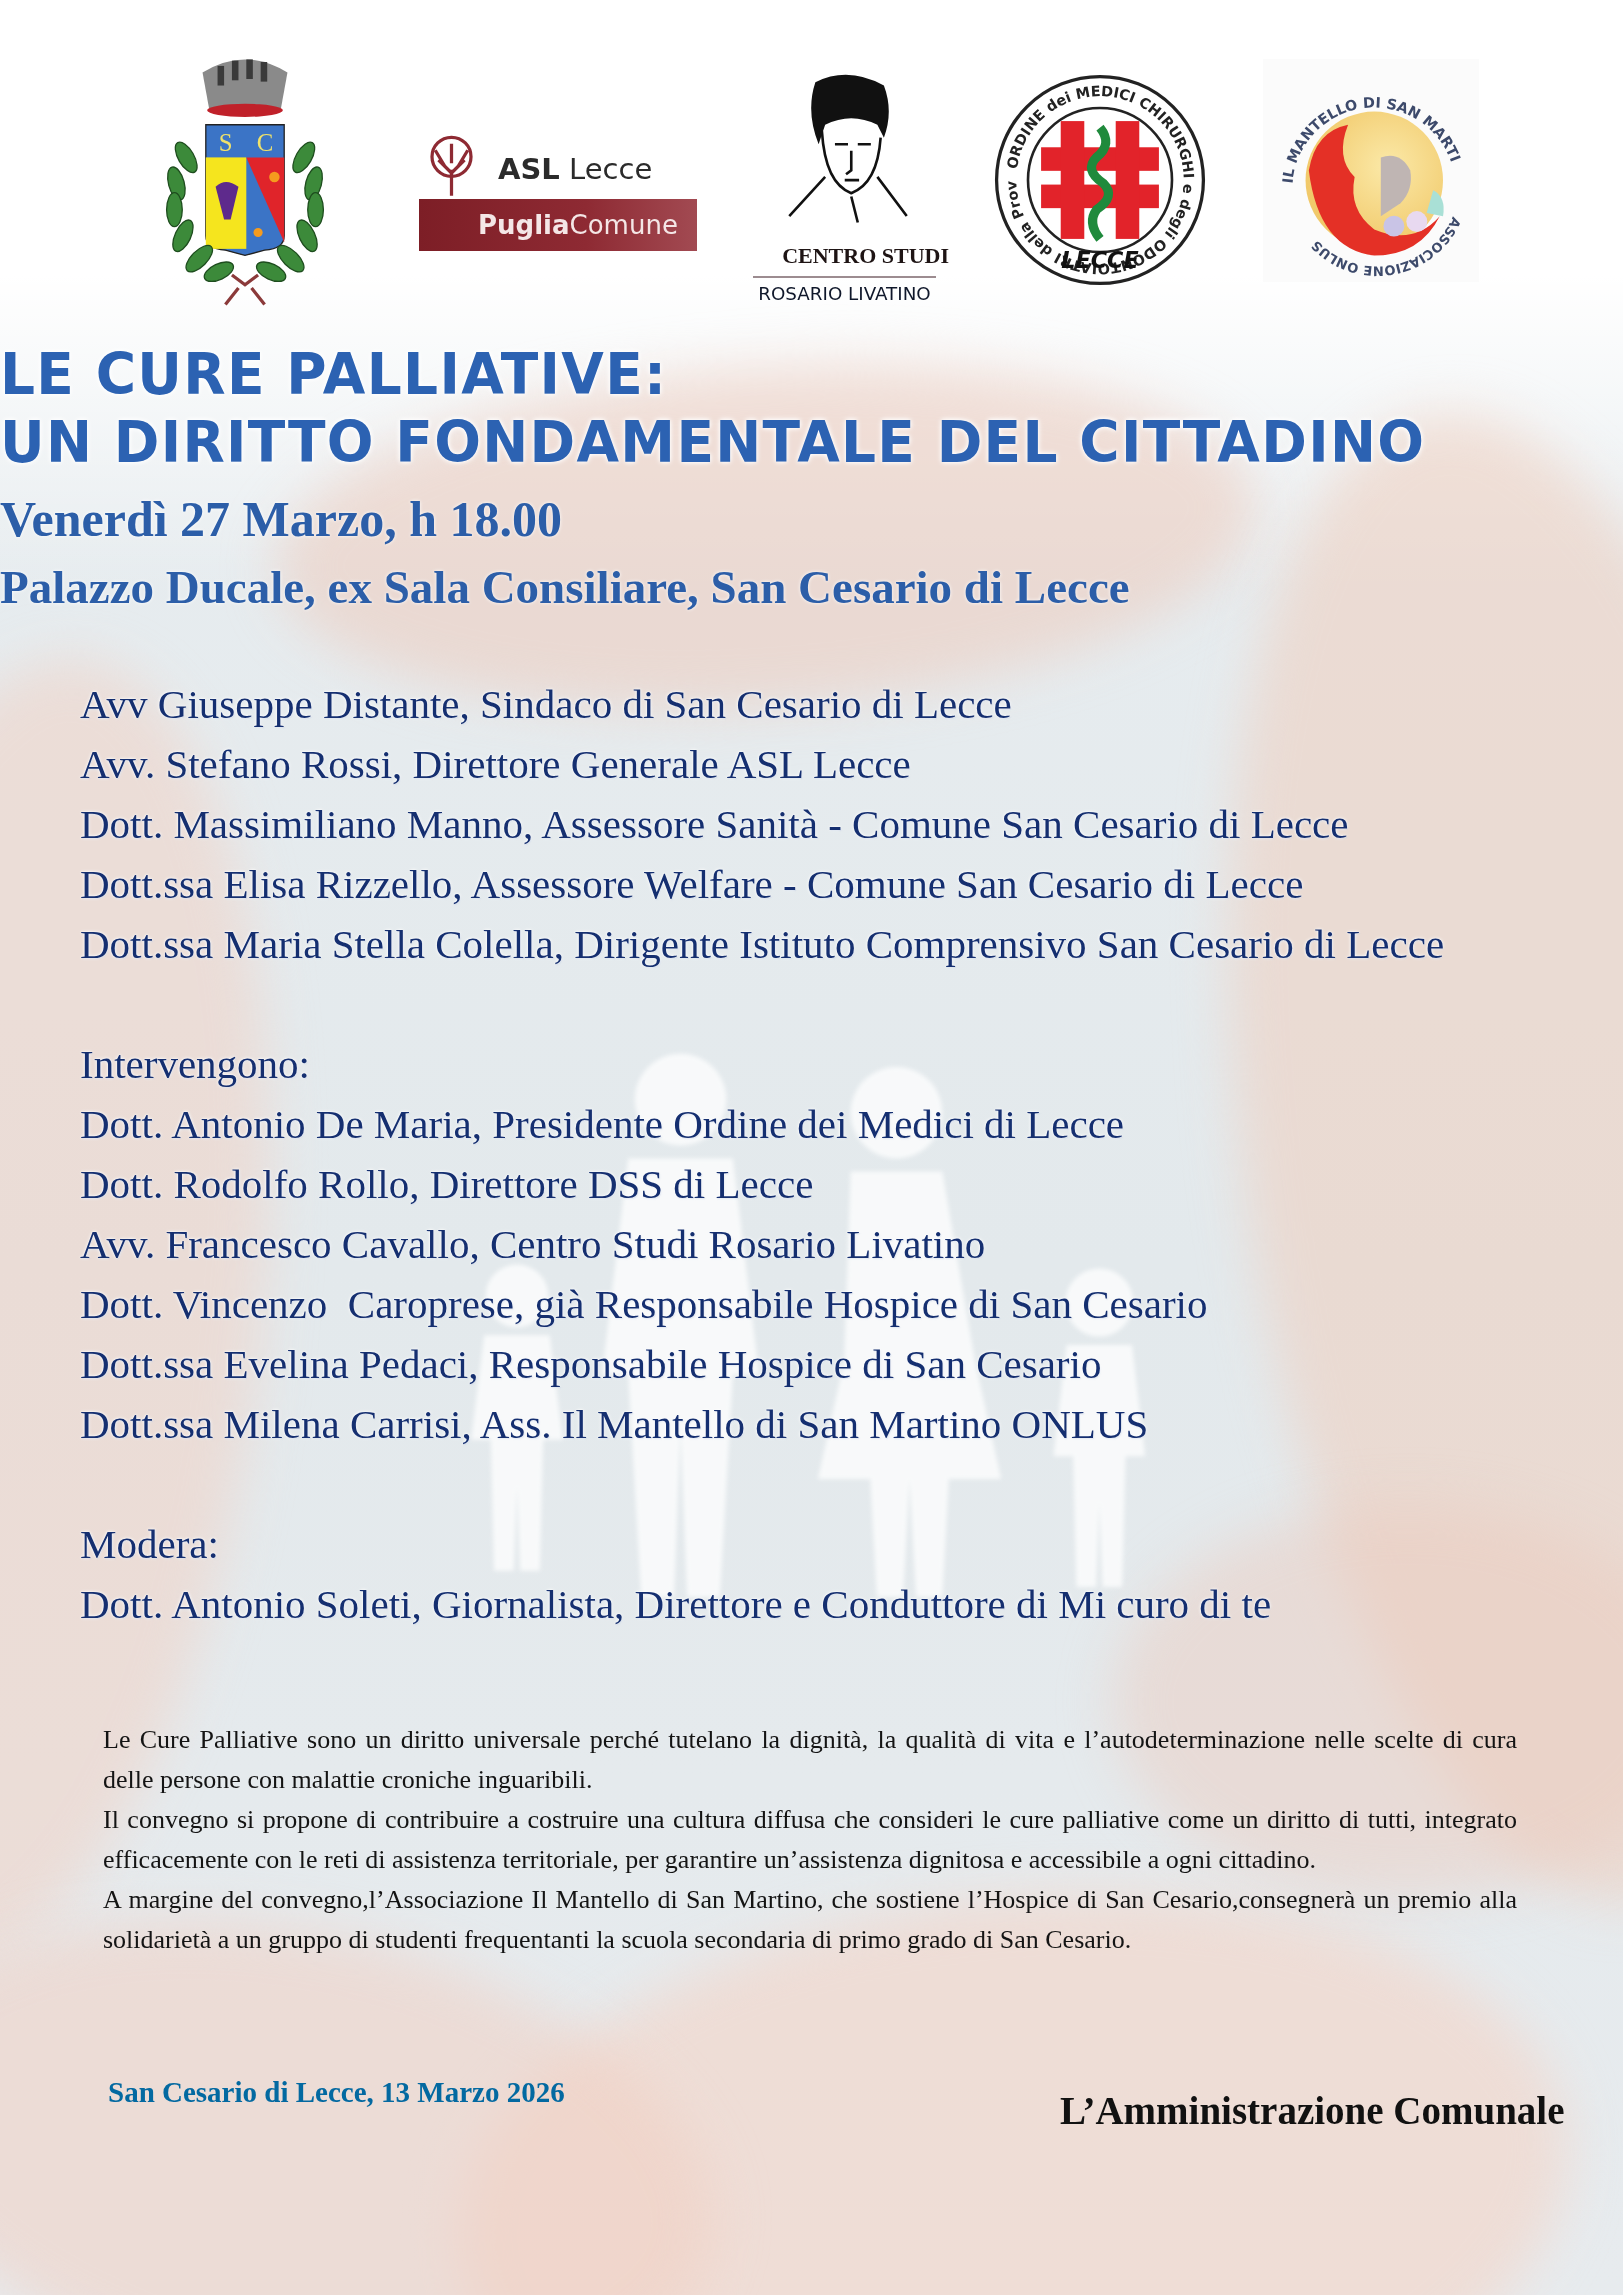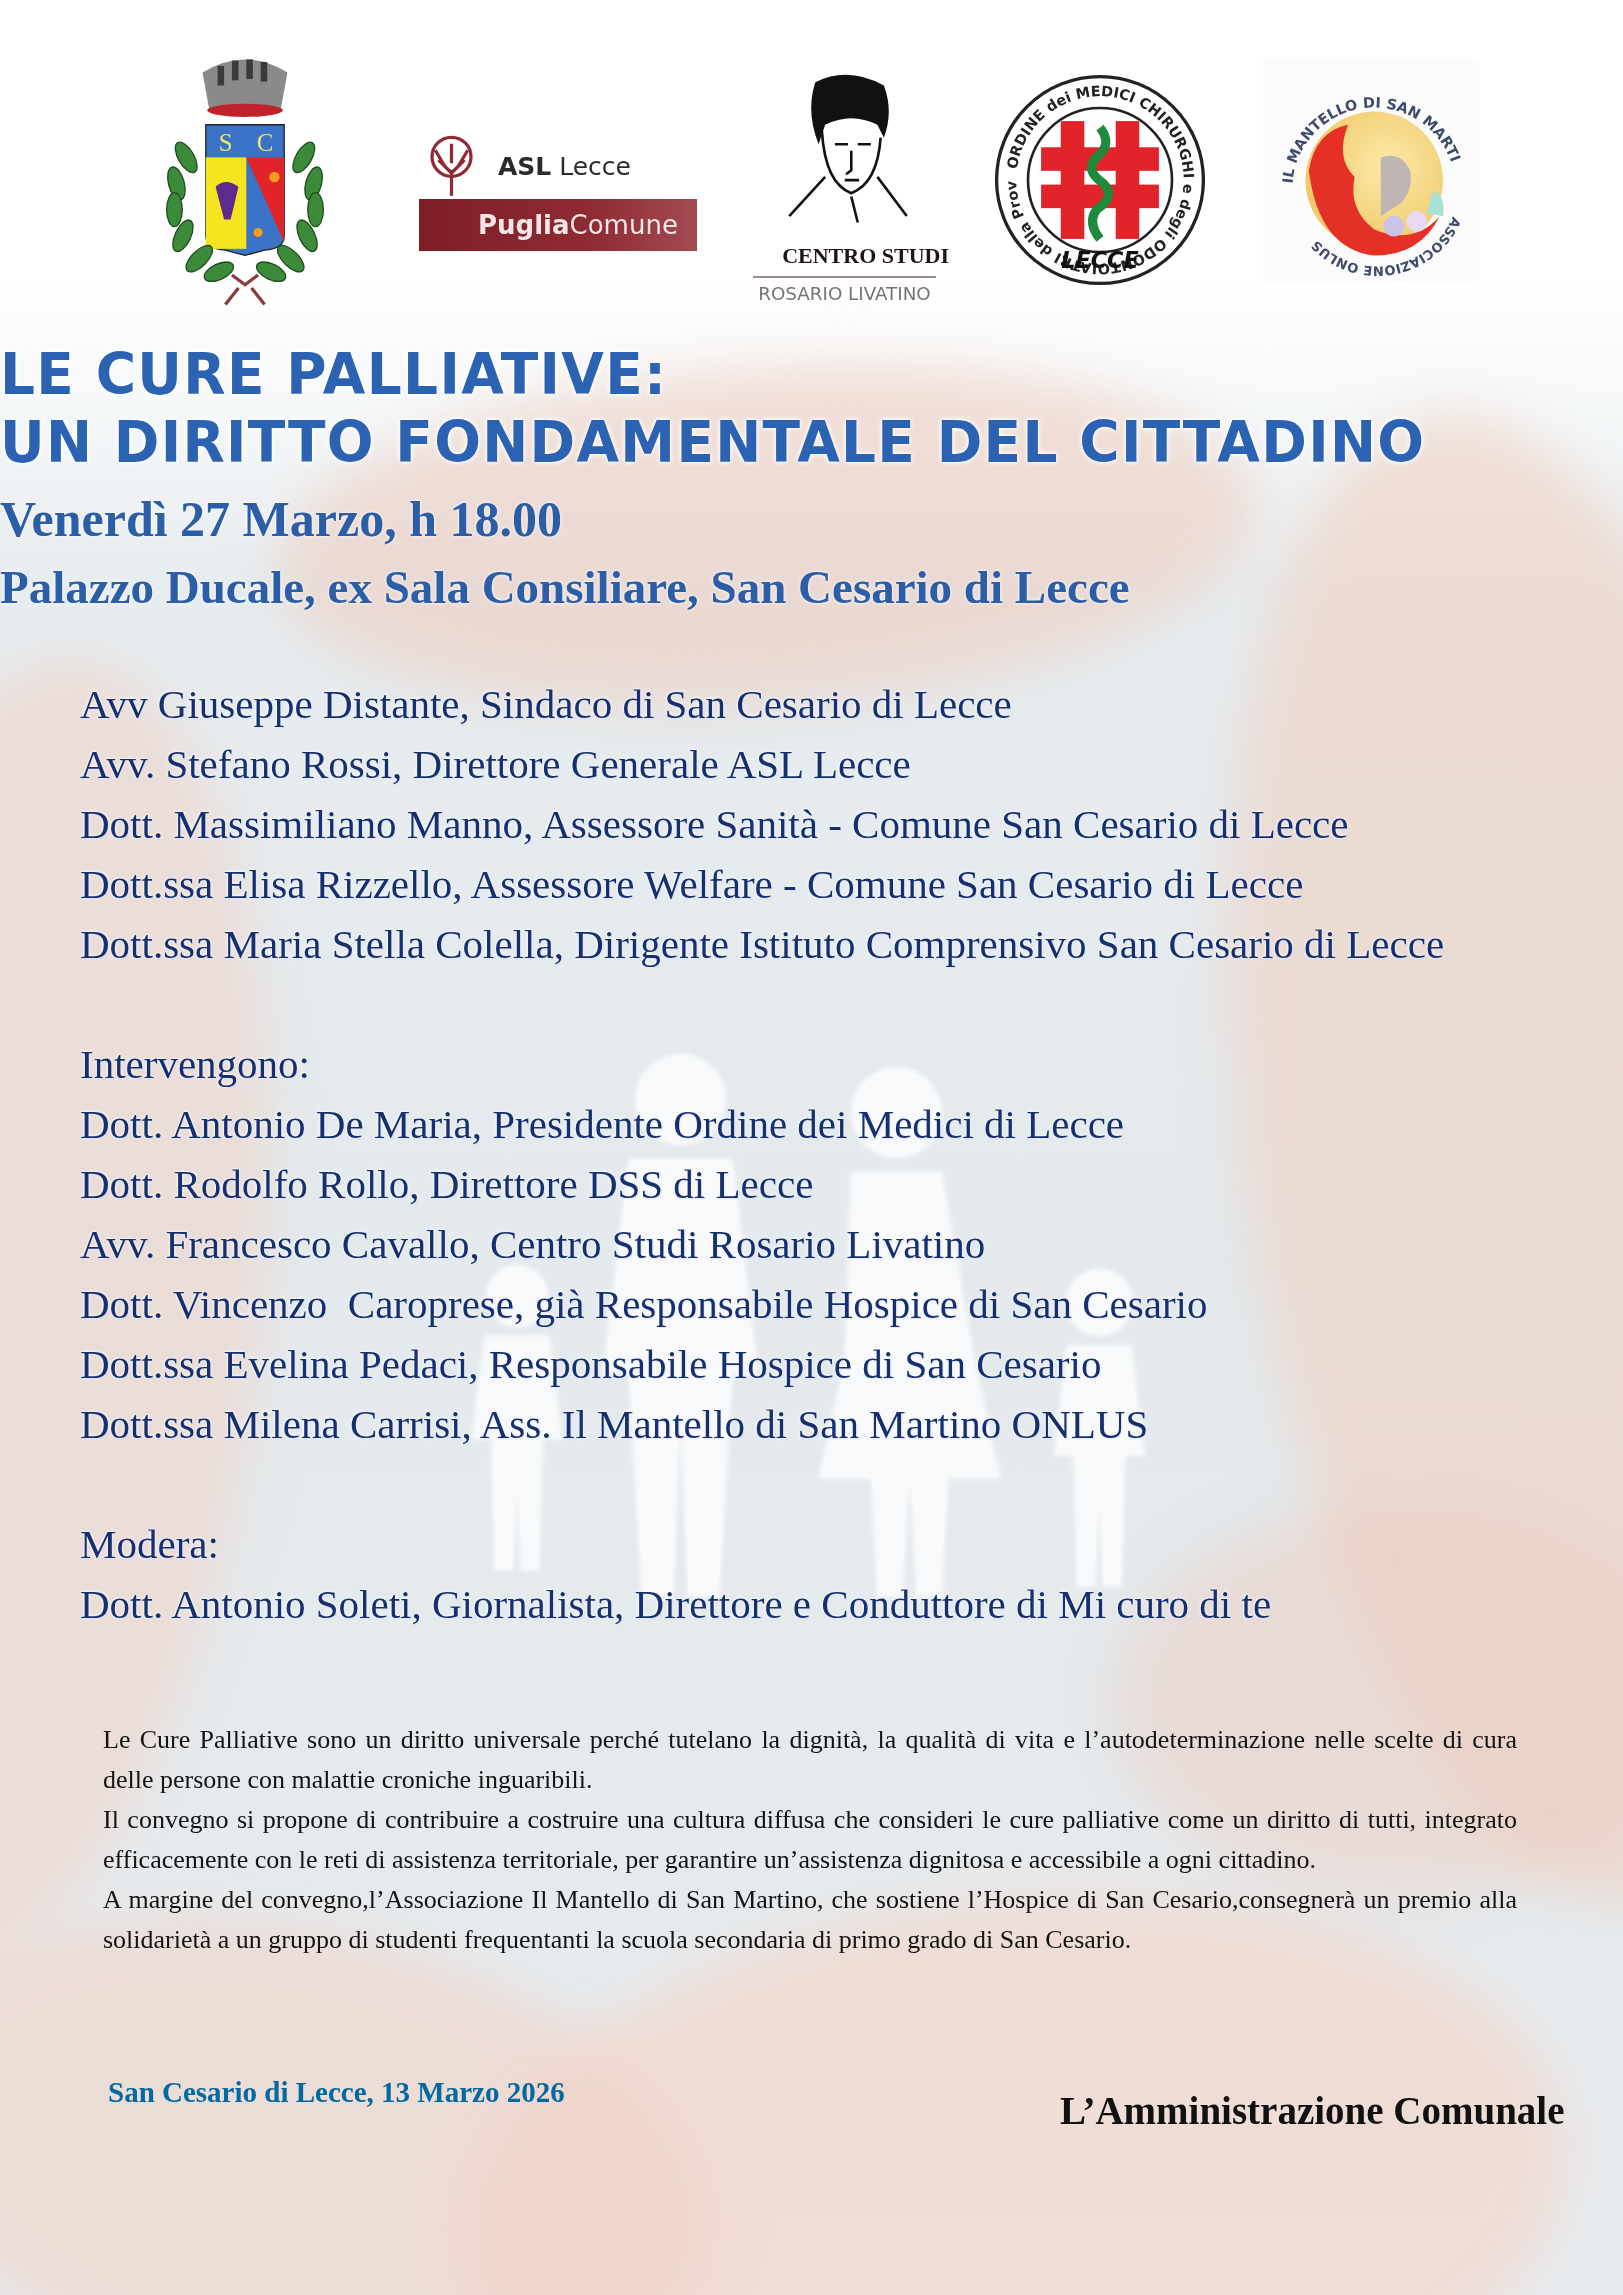--- a/index.html
+++ b/index.html
@@ -24,31 +24,31 @@
     .hand.h5 { left: -131px; top: 1931px; width: 851px; height: 458px; background: rgba(240,208,194,0.55); transform: rotate(12deg); }
     .hand.h6 { left: 1113px; top: 1505px; width: 589px; height: 393px; background: rgba(236,202,188,0.45); }
     .family { position: absolute; left: 445px; top: 1021px; width: 759px; height: 576px; opacity: 0.75; filter: blur(2px); }
 
     
     .logos { position: absolute; top: 39px; left: 0; width: 1623px; height: 275px; z-index: 2; }
     .logo { position: absolute; }
     .logo-comune { left: 147px; top: 6.5px; width: 196px; height: 262px; }
     .logo-asl { left: 419px; top: 95px; width: 278px; height: 157px; }
     .asl-tree { position: absolute; left: 0; top: 0; width: 65px; height: 65px; }
-    .asl-name { position: absolute; left: 79px; top: 18.3px; font-family: "DejaVu Sans", sans-serif; font-size: 25px; color: #2b2b2b; white-space: nowrap; }
+    .asl-name { position: absolute; left: 79px; top: 18.3px; font-family: "DejaVu Sans", sans-serif; font-size: 29px; color: #2b2b2b; white-space: nowrap; }
     .asl-name b { font-weight: bold; }
     .asl-bar { position: absolute; left: 0; top: 65px; width: 278px; height: 52px;
       background: linear-gradient(90deg, #7d1e26 0%, #8e2a33 60%, #a24a52 100%);
       color: #f4e6e6; font-family: "DejaVu Sans", sans-serif; font-size: 26px; line-height: 52px; padding-left: 59px; box-sizing: border-box; }
     .asl-bar b { font-weight: bold; }
     .logo-livatino { left: 740px; top: 33px; width: 209px; height: 236px; }
     .liv-face { position: absolute; left: 46px; top: 0; width: 124px; height: 151px; }
     .liv-t1 { position: absolute; left: 0; top: 171px; width: 209px; text-align: right; font-family: Liberation Serif, serif; font-weight: bold; font-size: 22px; color: #1e1414; letter-spacing: 0px; }
     .liv-line { position: absolute; left: 13px; top: 204px; width: 183px; height: 2px; background: #9c8c90; }
-    .liv-t2 { position: absolute; left: 0; top: 211px; width: 209px; text-align: center; font-family: "DejaVu Sans", sans-serif; font-size: 18.3px; color: #737373; }
+    .liv-t2 { position: absolute; left: 0; top: 211px; width: 209px; text-align: center; font-family: "DejaVu Sans", sans-serif; font-size: 18.3px; color: #0f172a; }
     .logo-ordine { left: 992px; top: 33px; width: 216px; height: 216px; }
     .logo-mantello { left: 1263px; top: 19.6px; width: 216px; height: 223px; background: #fbfbfb; }
 
     
     .title-block { position: absolute; left: 0; top: 340px; width: 1623px; z-index: 3; text-align: left; }
     .title-line {
       font-family: "DejaVu Sans", sans-serif; font-weight: bold; color: #2c62b2;
       font-size: 55px; line-height: 68px; letter-spacing: 1.3px;
       text-shadow: 0 0 3.9px #ffffff, 0 0 6.5px #ffffff;
       transform: scaleY(1.05);

